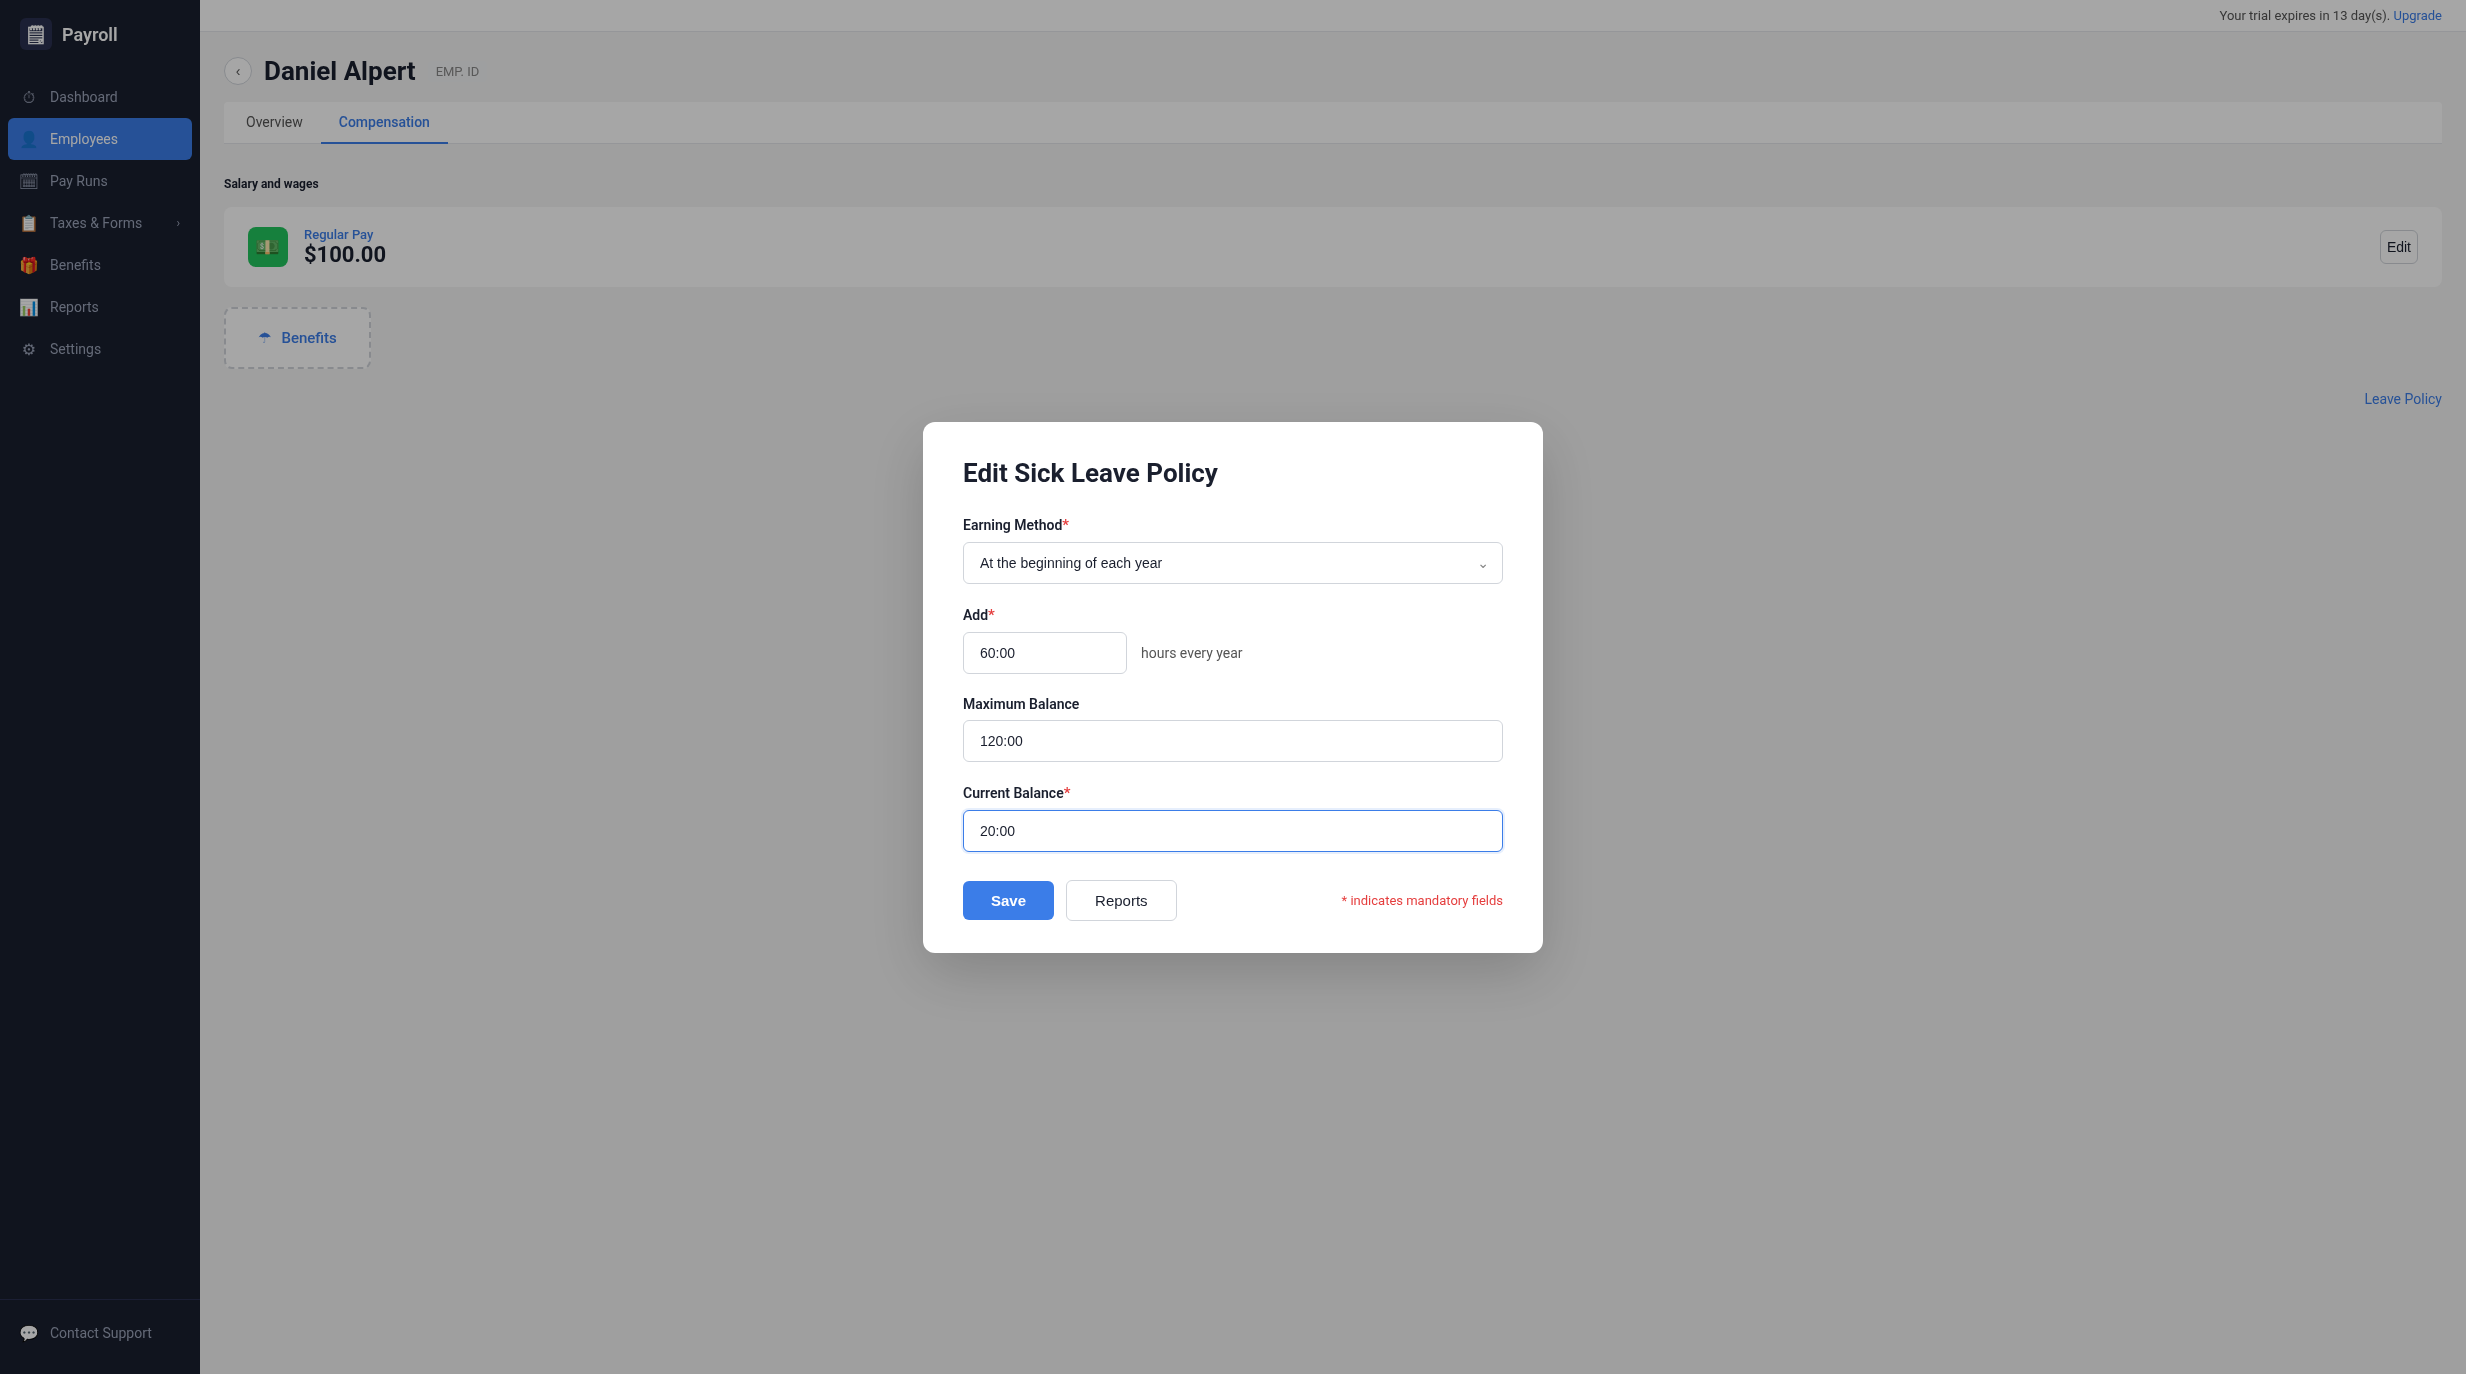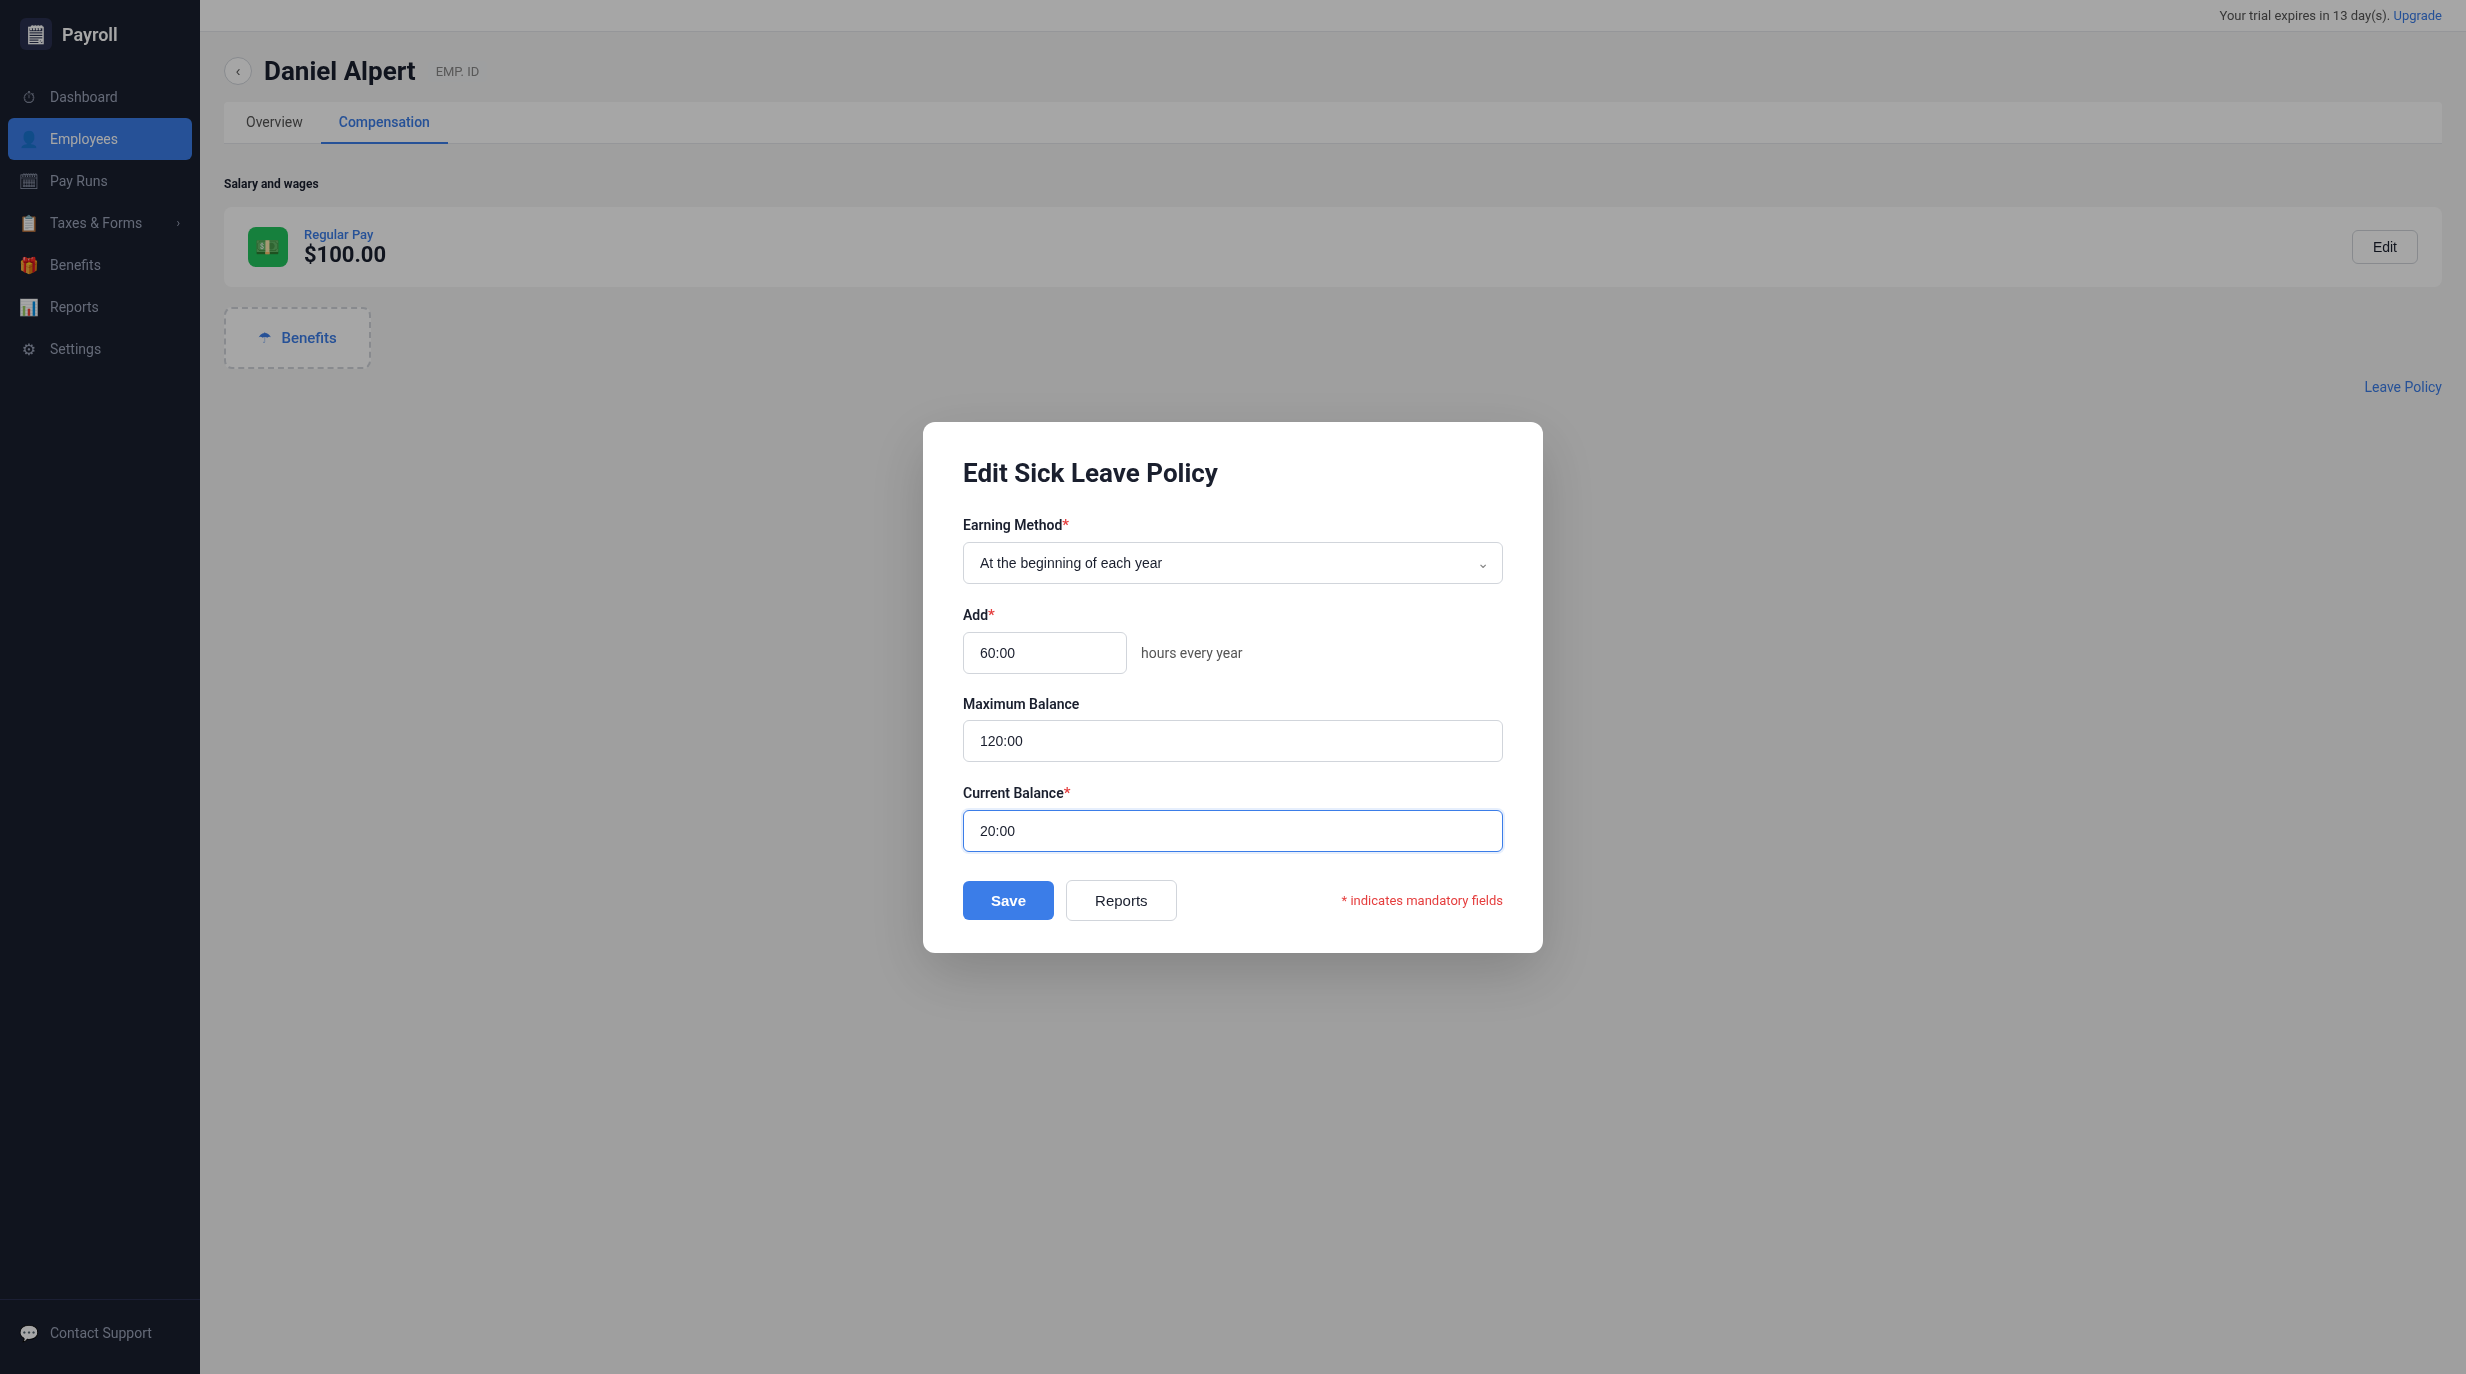--- a/index.html
+++ b/index.html
@@ -346,21 +346,21 @@
       color: #3b7de8;
       font-size: 14px;
       text-decoration: none;
       cursor: pointer;
       margin-left: auto;
     }
     .edit-btn {
       border: 1px solid #d1d5db;
       background: white;
       border-radius: 6px;
-      padding: 8px 20px;
+      padding: 8px 6px;
       font-size: 14px;
       cursor: pointer;
       color: #1a1f2e;
     }
   </style>
 </head>
 <body>
 
 <div class="sidebar">
   <div class="sidebar-logo">
@@ -433,21 +433,21 @@
         <div class="pay-amount">$100.00</div>
       </div>
       <button class="edit-btn" style="margin-left:auto">Edit</button>
     </div>
     <div class="add-cards">
       <div class="add-card">
         <span>☂</span>
         <span>Benefits</span>
       </div>
     </div>
-    <div style="margin-top:8px; text-align:right;">
+    <div style="margin-top:20px; text-align:right;">
       <a class="leave-policy-link">Leave Policy</a>
     </div>
   </div>
 </div>
 
 <div class="overlay">
   <div class="modal">
     <div class="modal-title">Edit Sick Leave Policy</div>
 
     <div class="form-group">

